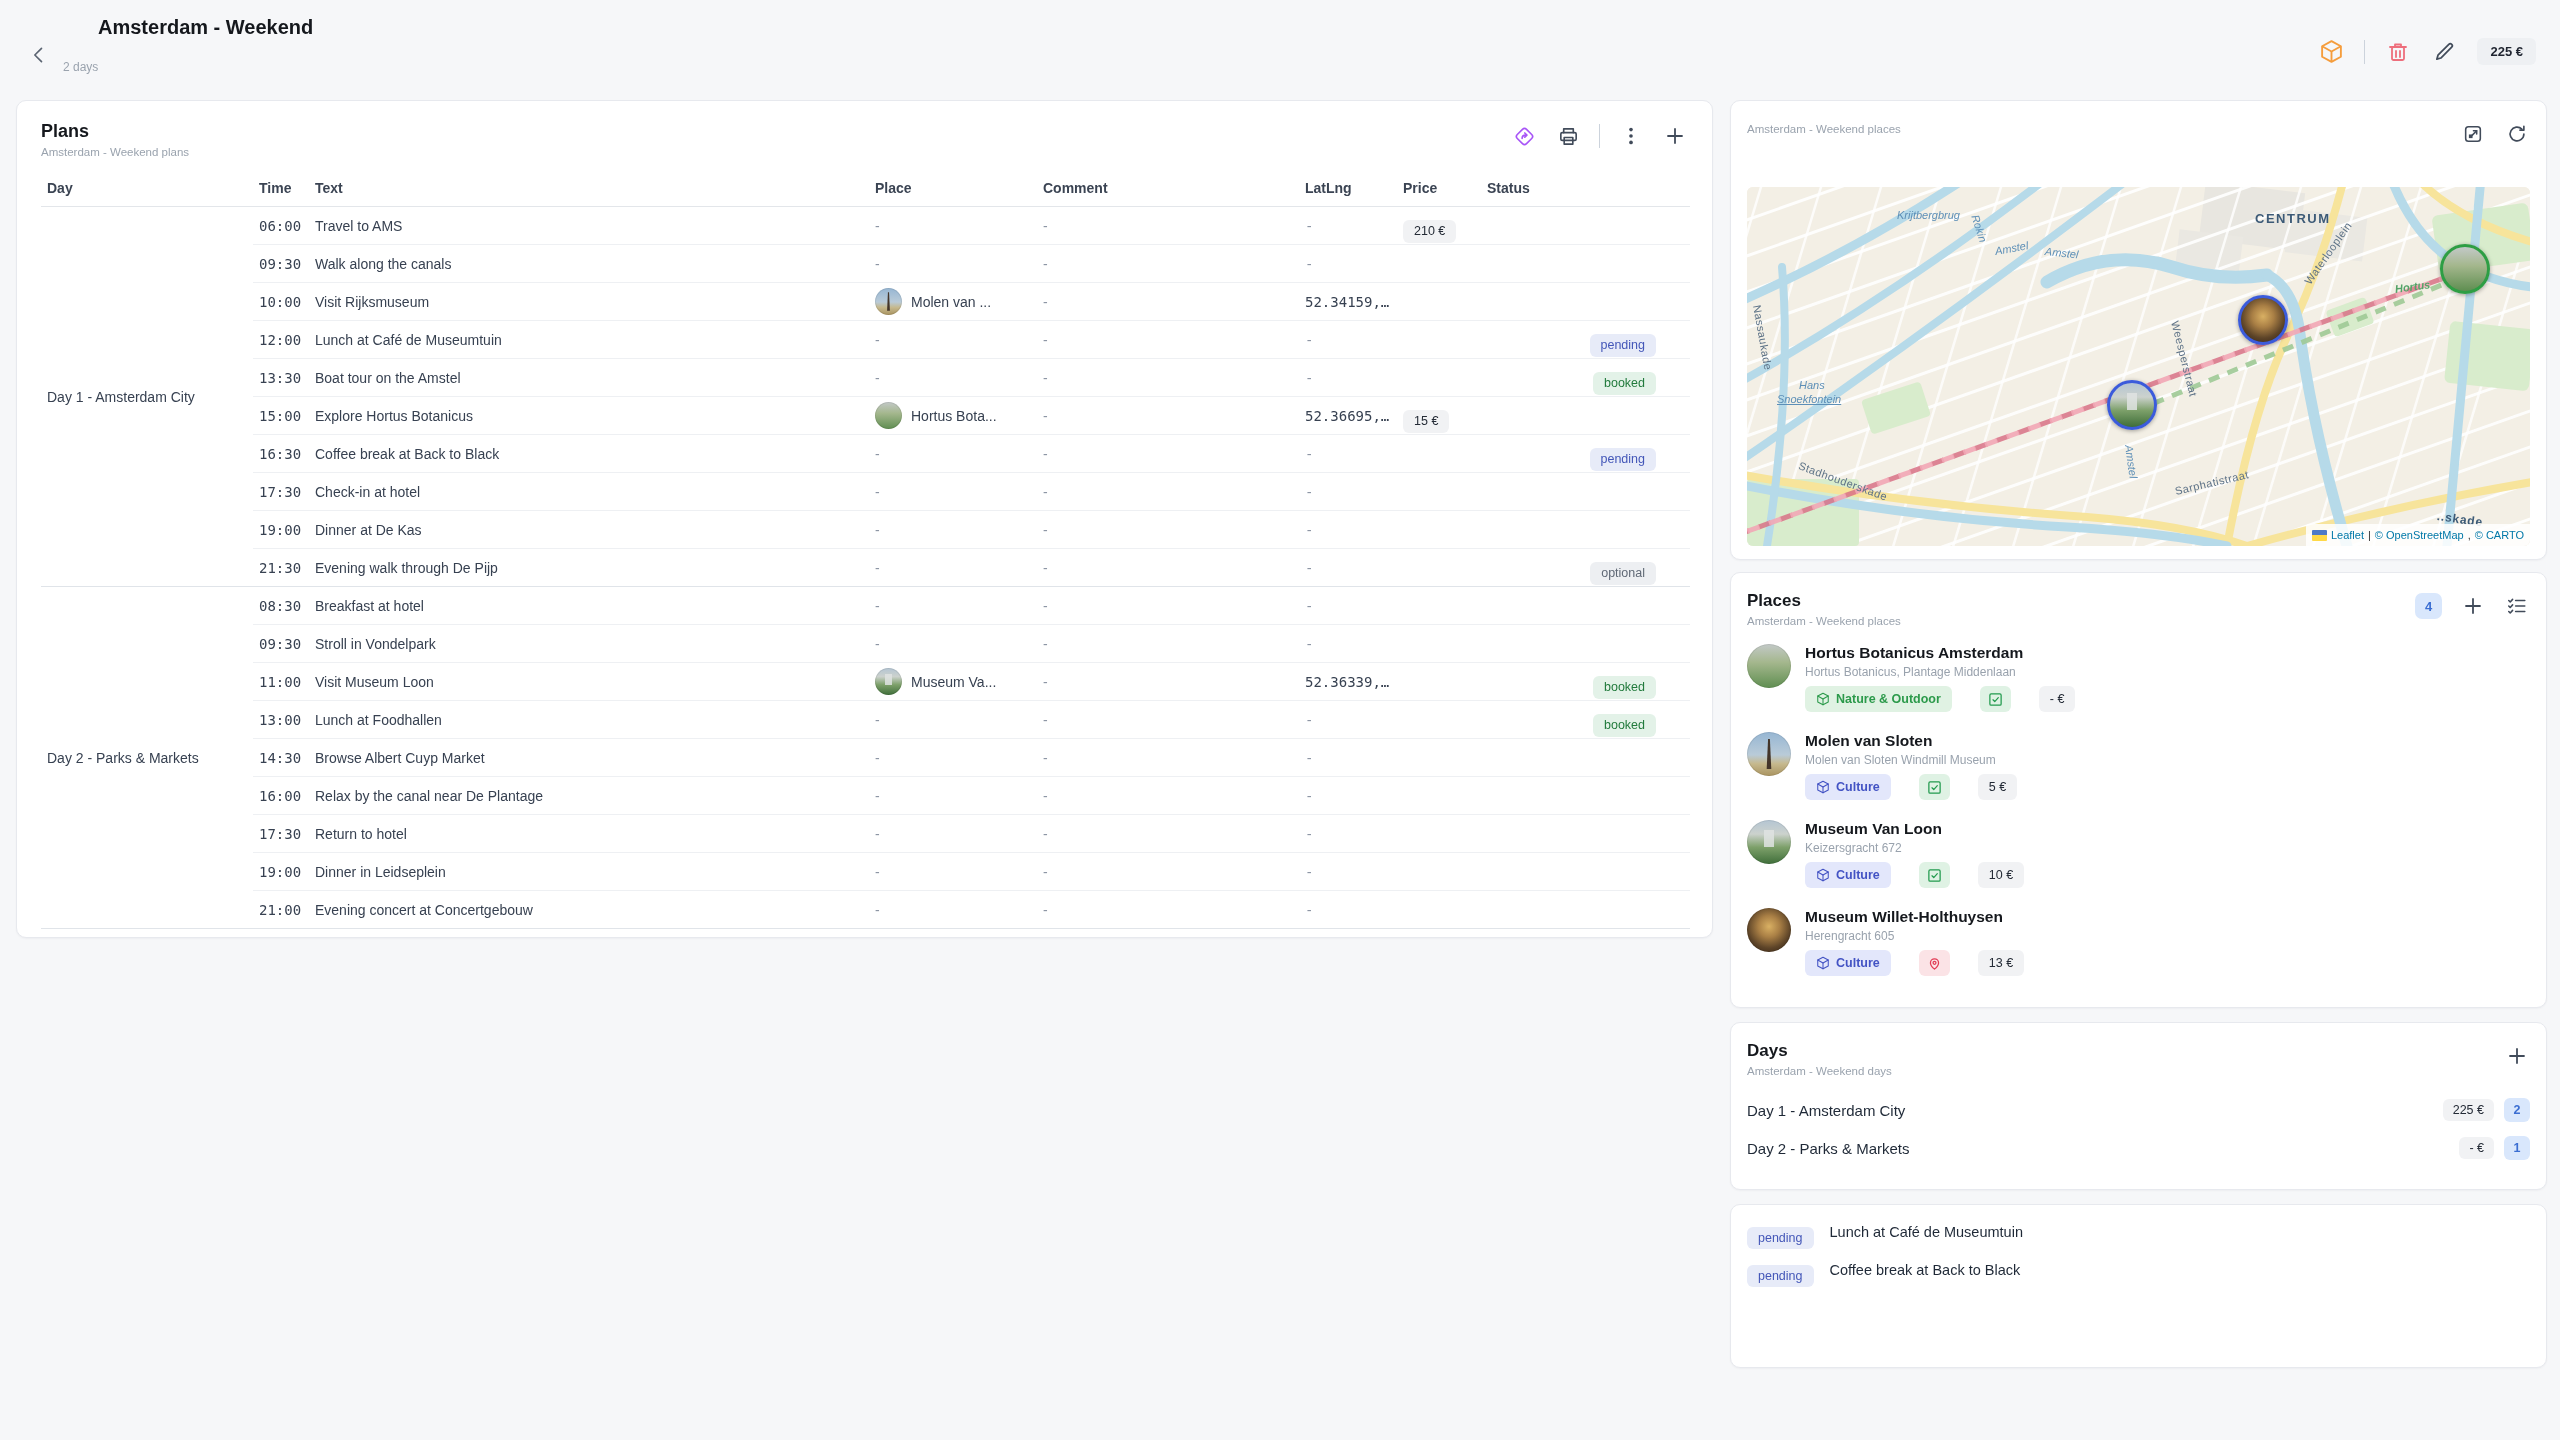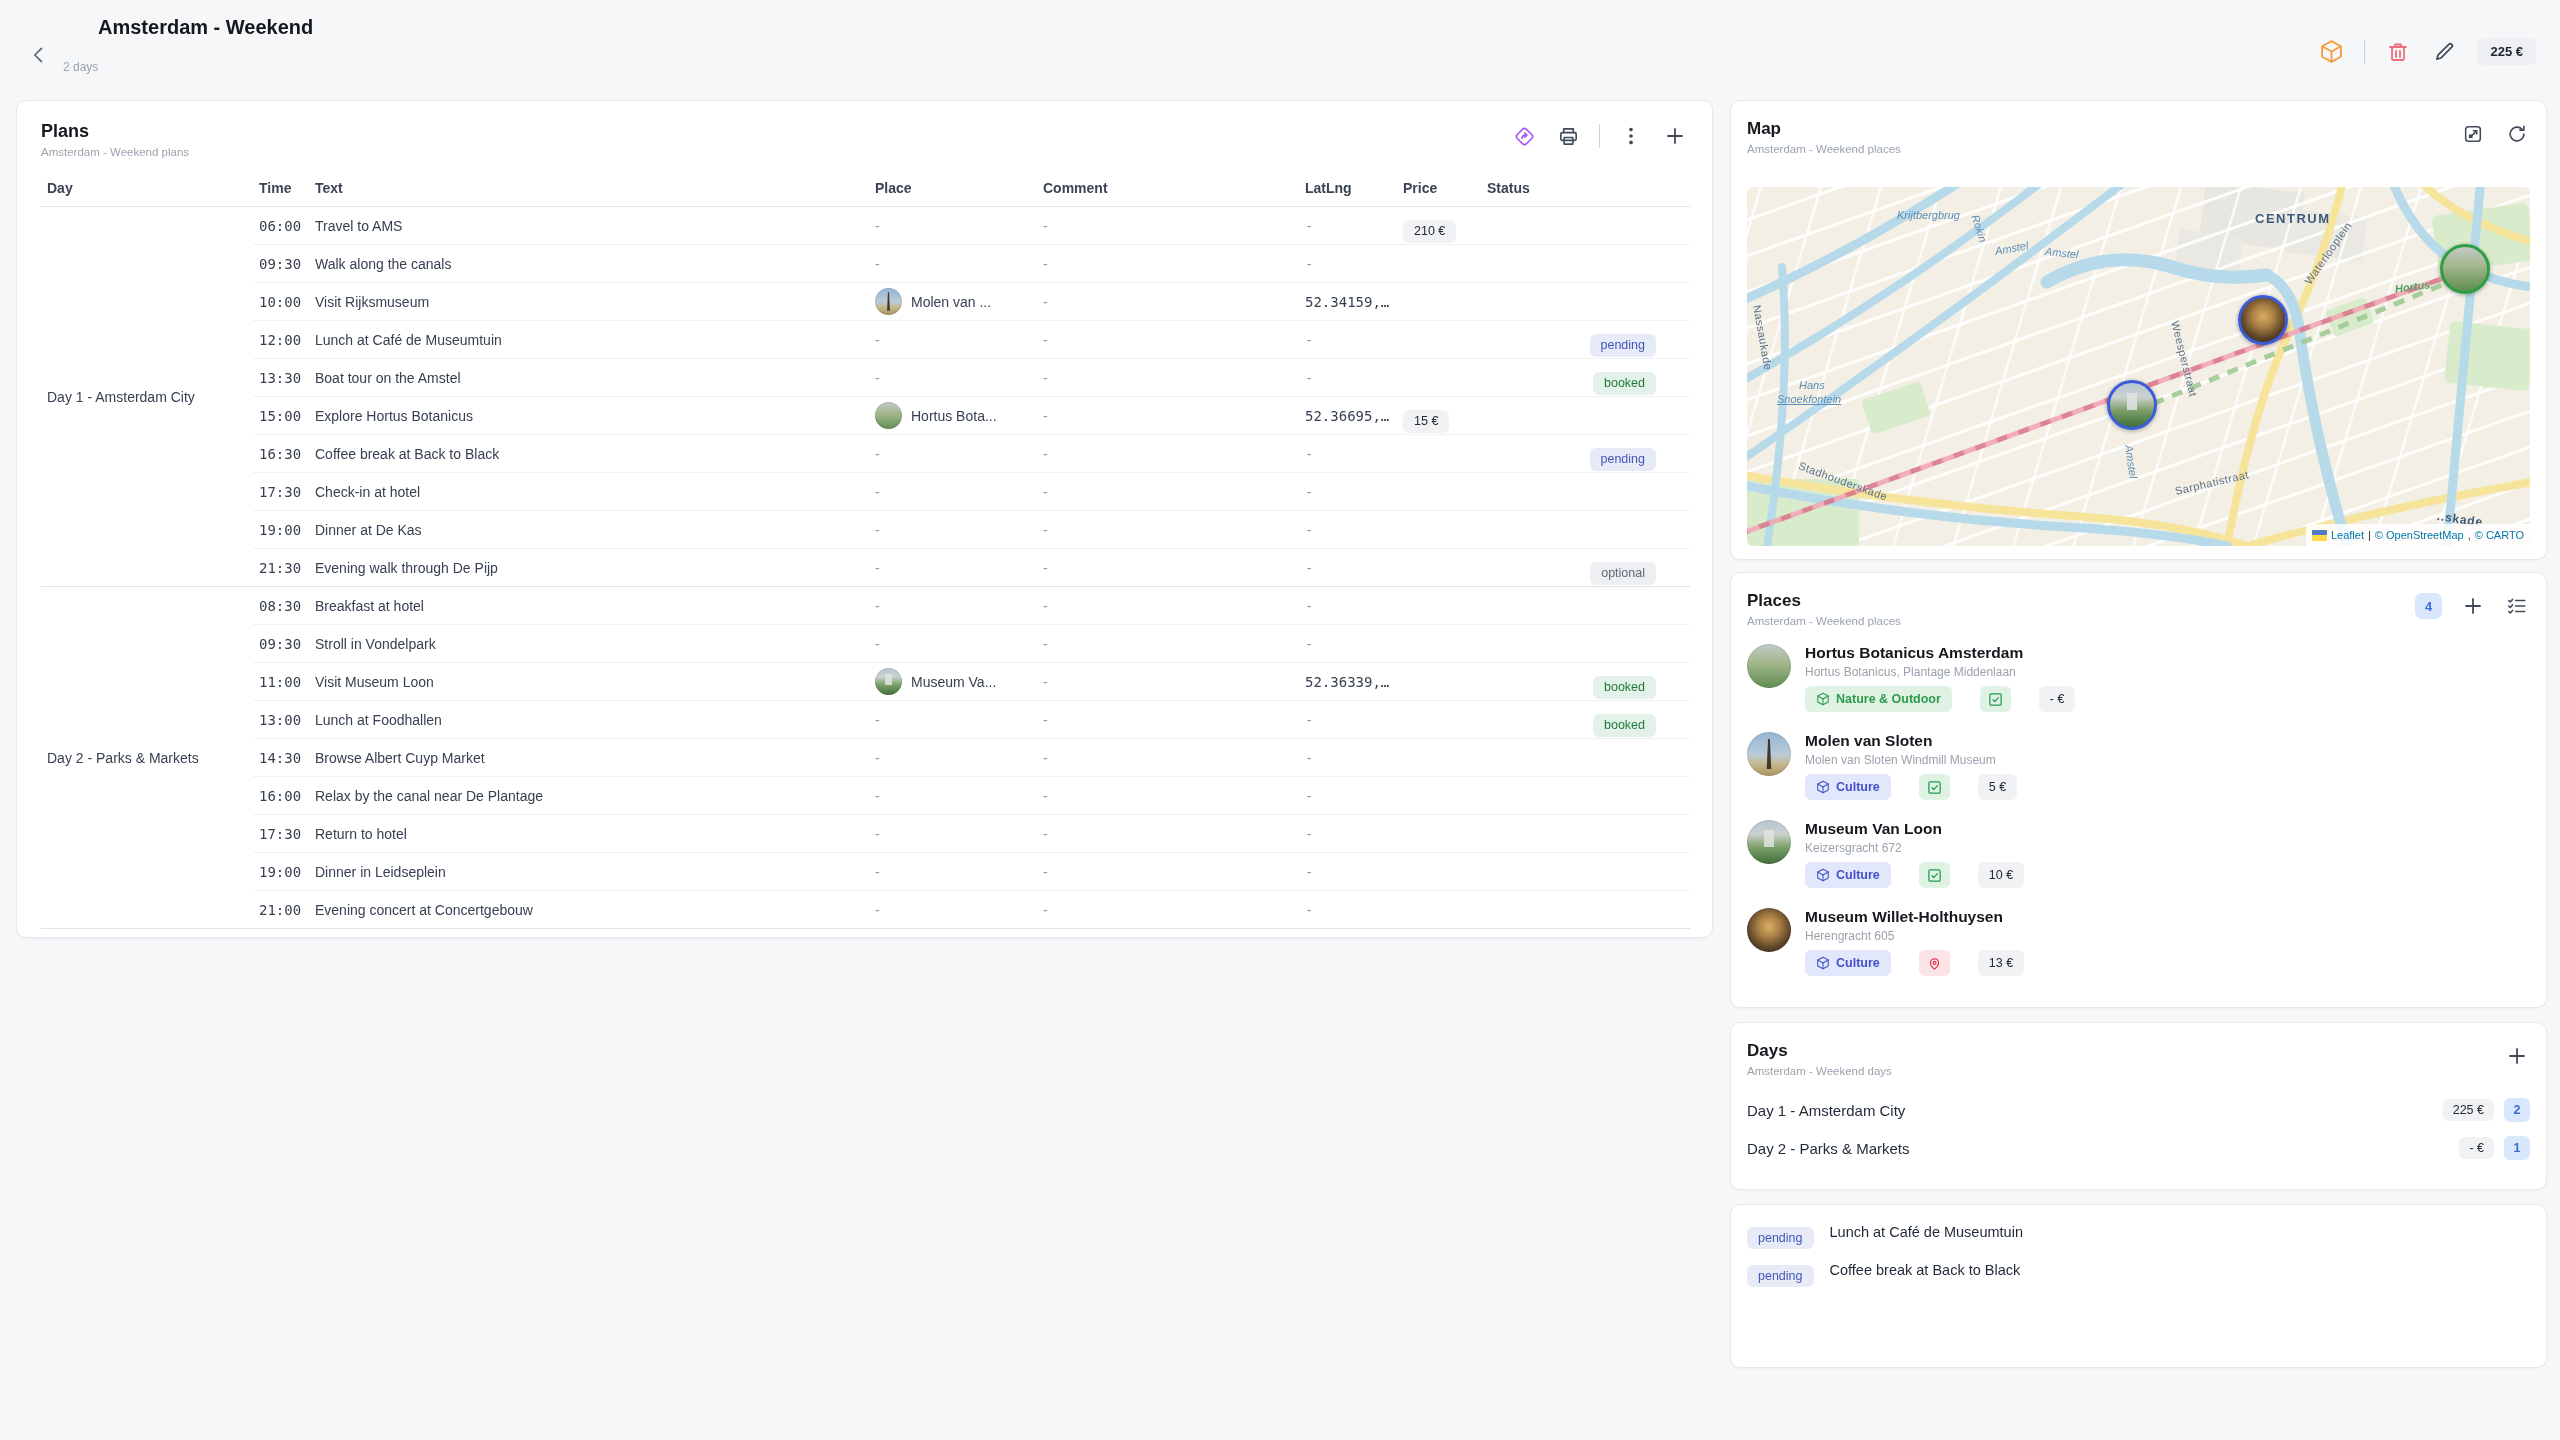--- a/index.html
+++ b/index.html
@@ -371,21 +371,20 @@
             <td></td>
             <td class="status-cell"></td>
           </tr>
         </tbody>
     </table>
   </div>
 </div>
 
 <div class="card right-card" id="map-card">
   <div class="card-head">
-    <div class="card-title">Map</div>
     <div class="card-sub">Amsterdam - Weekend places</div>
     <div class="head-actions">
       <span class="icon-btn">
         <svg width="22" height="22" viewBox="0 0 24 24" fill="none" stroke="currentColor" stroke-width="1.7" stroke-linecap="round" stroke-linejoin="round">
             <rect x="4" y="4" width="16" height="16" rx="3"></rect>
             <path d="M12.5 8.5H16v3.5"></path>
             <path d="M16 8.5 11 13.5"></path>
             <rect x="7.5" y="12.5" width="4" height="4" fill="currentColor" stroke="none"></rect>
           </svg>
       </span>

